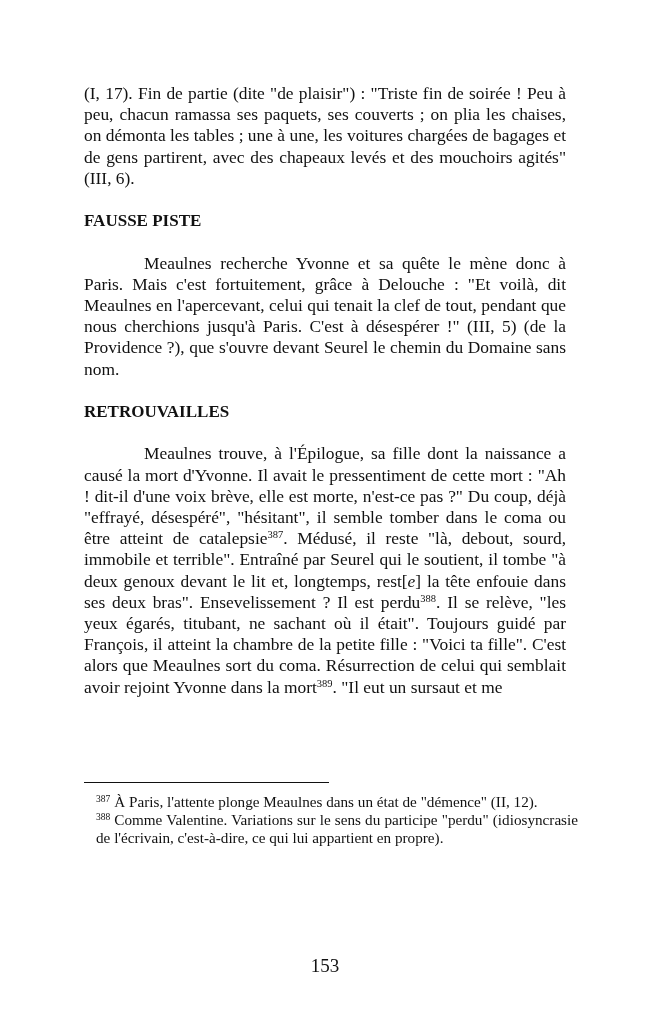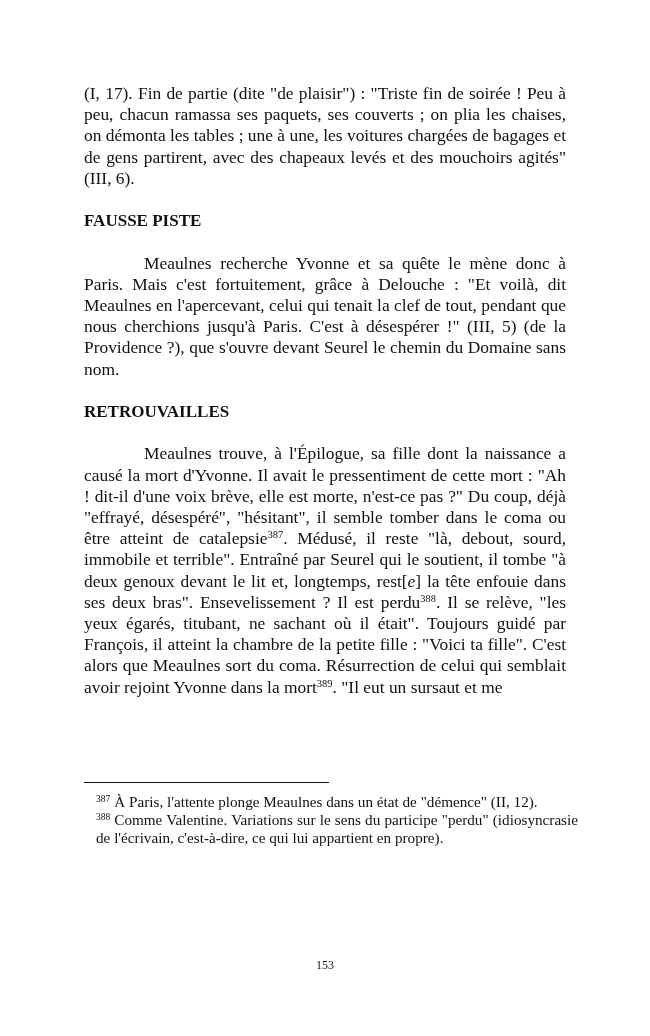--- a/index.html
+++ b/index.html
@@ -65,21 +65,21 @@
       line-height: 0;
       vertical-align: 0.55em;
       margin-right: 4px;
     }
     .page-number {
       position: absolute;
       left: 0;
       width: 650px;
       top: 955px;
       text-align: center;
-      font-size: 12px;
+      font-size: 19px;
       line-height: 21px;
     }
     i { font-style: italic; }
   </style>
 </head>
 <body>
 
 <div class="page">
 
   <p class="p">

